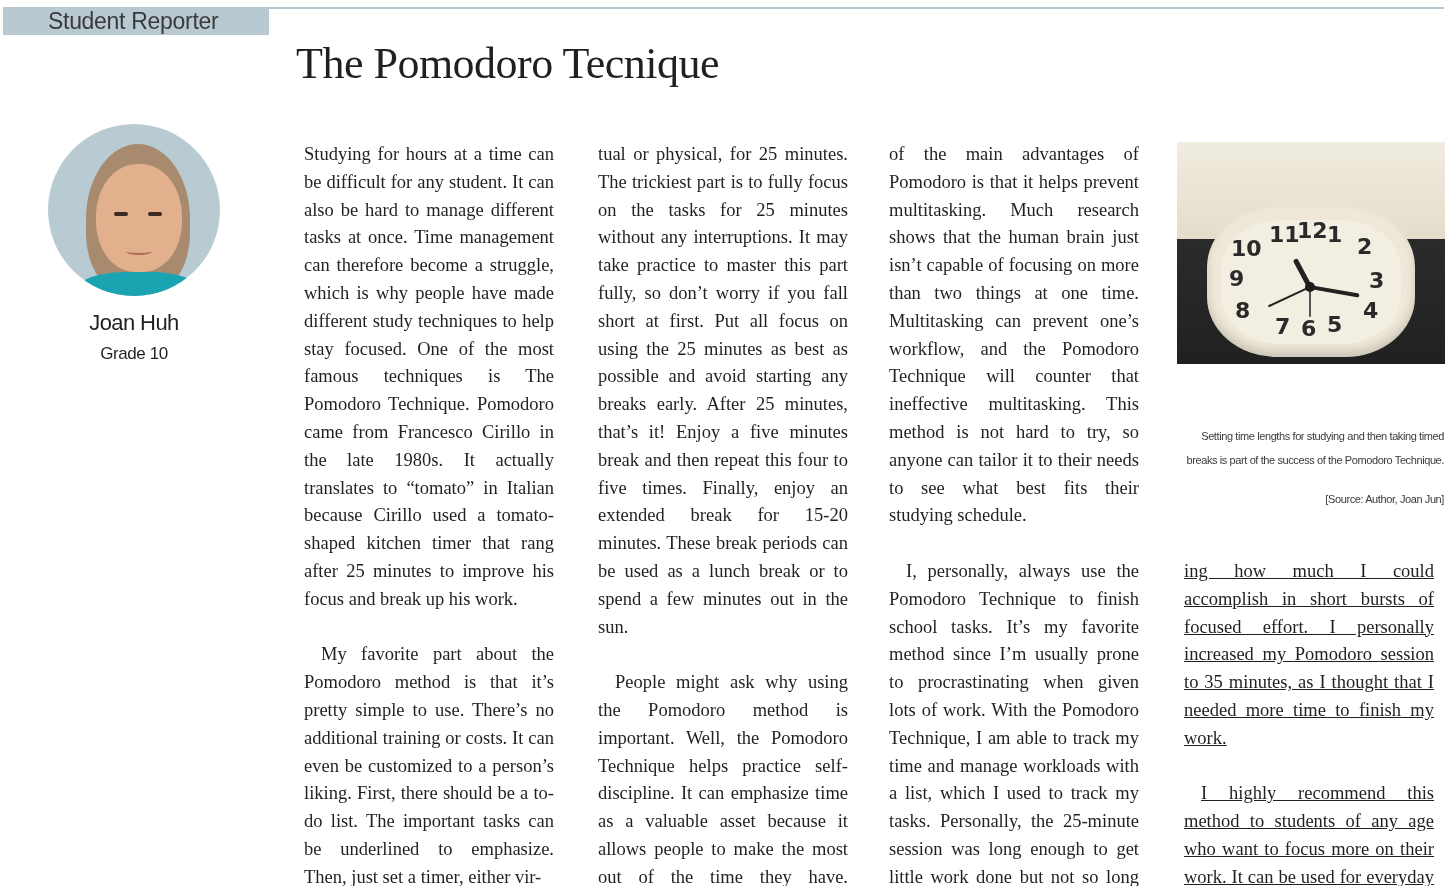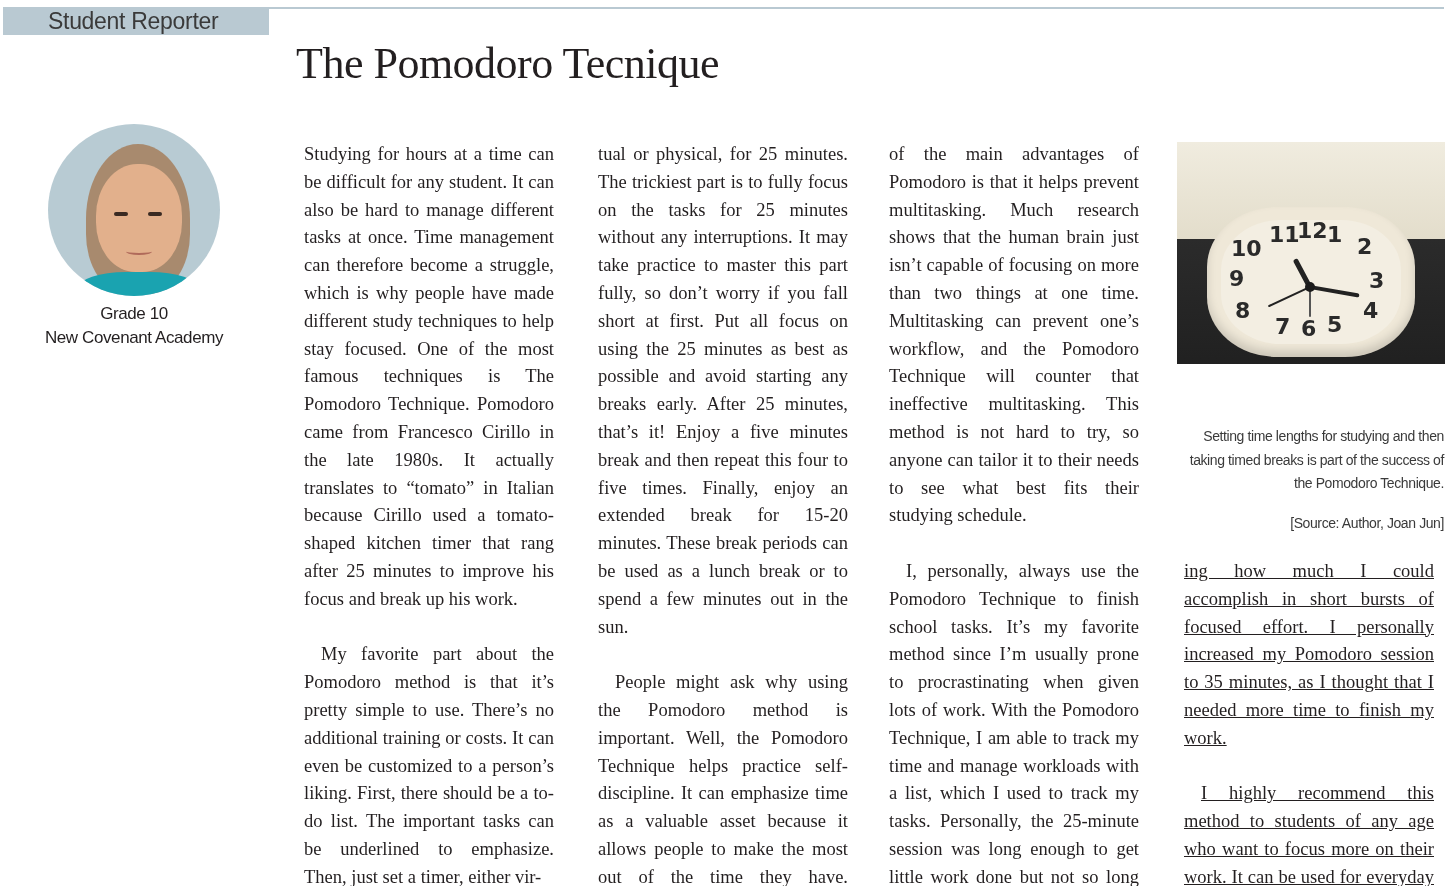--- a/index.html
+++ b/index.html
@@ -31,42 +31,42 @@
     .col4 { left: 1176px; top: 550px; text-decoration: underline; }
     .figure { position: absolute; left: 1177px; top: 142px; width: 268px; height: 222px; background: #e7e2d3; overflow: hidden; }
     .figure .wall { position: absolute; left: 0; top: 0; width: 100%; height: 97px; background: linear-gradient(#f0ecdf, #e3ddcb); }
     .figure .table { position: absolute; left: 0; top: 97px; width: 100%; height: 179px; background: linear-gradient(#2b2b2b, #1c1c1c); }
     .figure .clock-body { position: absolute; left: 30px; top: 65px; width: 208px; height: 150px; background: #efe8d8; border-radius: 70px / 60px; box-shadow: inset 0 -6px 10px rgba(0,0,0,0.15); }
     .figure .clock-face { position: absolute; left: 44px; top: 78px; width: 180px; height: 124px; background: #f3eee2; border-radius: 60px / 50px; }
     .figure .num { position: absolute; font-family: "DejaVu Sans", sans-serif; font-weight: bold; color: #2a2a2a; font-size: 22px; line-height: 22px; }
     .figure .hand { position: absolute; background: #222; transform-origin: 0 50%; height: 5px; border-radius: 2px; }
     .figure .pin { position: absolute; left: 128px; top: 140px; width: 10px; height: 10px; border-radius: 50%; background: #1b1b1b; }
     .caption { position: absolute; left: 1170px; top: 425px; width: 274px; font-family: "Liberation Sans", sans-serif;
-      font-size: 14px; line-height: 23.5px; color: #3a3a3a; text-align: right; letter-spacing: -0.4px; }
+      font-size: 11px; line-height: 23.5px; color: #3a3a3a; text-align: right; letter-spacing: -0.4px; }
     .caption .src { display: block; margin-top: 16px; }
   </style>
 </head>
 <body>
 
 <div class="header-line"></div>
 <div class="section-tab">Student Reporter</div>
 
 <h1 class="title">The Pomodoro Tecnique</h1>
 
 <div class="author">
   <div class="avatar">
     <div class="hair"></div>
     <div class="face"></div>
     <div class="eye" style="left:66px"></div>
     <div class="eye" style="left:100px"></div>
     <div class="mouth"></div>
     <div class="shirt"></div>
   </div>
+  <div class="author-name">Joan Huh</div>
   <div class="author-grade">Grade 10</div>
-  <div class="author-school">New Covenant Academy</div>
 </div>
 
 <div class="col col1">
   <p>Studying for hours at a time can be difficult for any student. It can also be hard to manage different tasks at once. Time management can therefore become a struggle, which is why people have made different study techniques to help stay focused. One of the most famous techniques is The Pomodoro Technique. Pomodoro came from Francesco Cirillo in the late 1980s. It actually translates to “tomato” in Italian because Cirillo used a tomato-shaped kitchen timer that rang after 25 minutes to improve his focus and break up his work.</p>
   <p class="indent">My favorite part about the Pomodoro method is that it’s pretty simple to use. There’s no additional training or costs. It can even be customized to a person’s liking. First, there should be a to-do list. The important tasks can be underlined to emphasize. Then, just set a timer, either vir-</p>
 </div>
 
 <div class="col col2">
   <p>tual or physical, for 25 minutes. The trickiest part is to fully focus on the tasks for 25 minutes without any interruptions. It may take practice to master this part fully, so don’t worry if you fall short at first. Put all focus on using the 25 minutes as best as possible and avoid starting any breaks early. After 25 minutes, that’s it! Enjoy a five minutes break and then repeat this four to five times. Finally, enjoy an extended break for 15-20 minutes. These break periods can be used as a lunch break or to spend a few minutes out in the sun.</p>
   <p class="indent">People might ask why using the Pomodoro method is important. Well, the Pomodoro Technique helps practice self-discipline. It can emphasize time as a valuable asset because it allows people to make the most out of the time they have. Deadlines will be met, and that will improve confidence. One</p>

